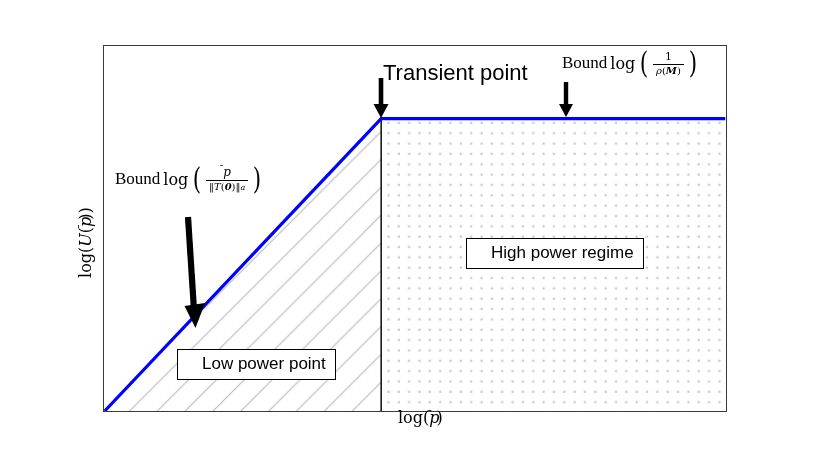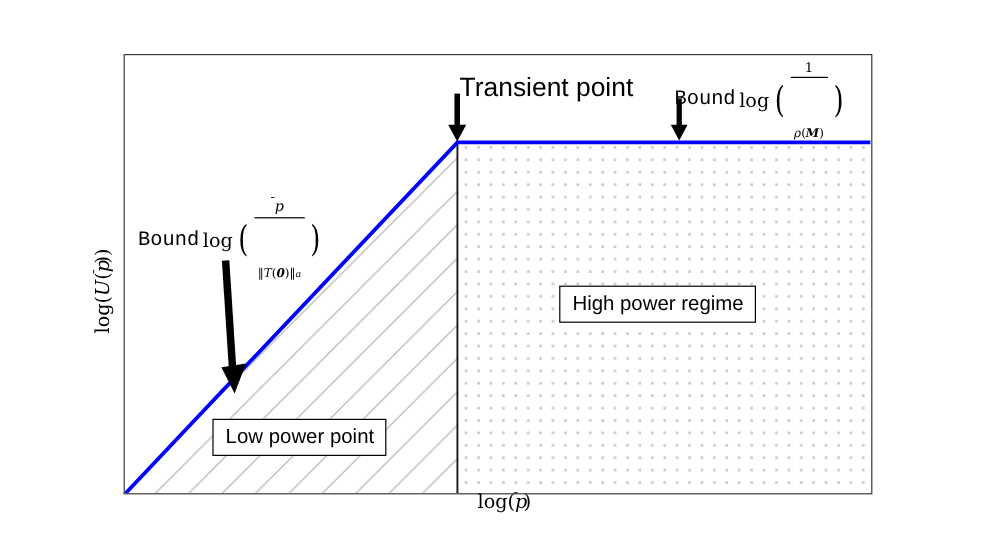--- a/index.html
+++ b/index.html
@@ -16,39 +16,39 @@
   .fill-layer{position:absolute;left:0;top:0;width:100%;height:100%;overflow:hidden;}
 
   
   .mathit{font-family:"DejaVu Serif",serif;font-style:italic;}
   .mathrm{font-family:"DejaVu Serif",serif;font-style:normal;}
   .mathbf{font-family:"DejaVu Serif",serif;font-style:italic;font-weight:bold;}
 
   .frac{display:inline-block;vertical-align:middle;text-align:center;
         font-family:"DejaVu Serif",serif;line-height:1.05;}
   .frac .num{display:block;padding:0 3px 1px 3px;border-bottom:1.1px solid #000;font-size:12px;}
-  .frac .den{display:block;padding:1px 3px 0 3px;font-size:10px;margin-top:41px;}
+  .frac .den{display:block;padding:1px 3px 0 3px;font-size:10px;}
 
   .paren{font-family:"DejaVu Serif",serif;font-size:30px;line-height:0;
          display:inline-block;vertical-align:middle;font-weight:300;
          transform:scaleX(0.72);}
 
   .boundlbl{position:absolute;white-space:nowrap;font-size:17px;
             display:flex;align-items:center;gap:3px;}
-  .boundlbl .word{font-family:Liberation Mono, monospace;font-size:17px;}
+  .boundlbl .word{font-family:Liberation Serif, serif;font-size:17px;}
   .boundlbl .logtok{font-family:"DejaVu Serif",serif;font-size:16px;}
 
   
   .plainlbl{position:absolute;white-space:nowrap;font-size:22px;
             font-family:"Liberation Sans",sans-serif;}
 
   
   .regimebox{position:absolute;background:#fff;border:1.4px solid #000;
              font-size:17px;font-family:"Liberation Sans",sans-serif;
-             padding:4px 9px 5px 10px;white-space:nowrap;line-height:1.15;}
+             padding:4px 9px 5px 24px;white-space:nowrap;line-height:1.15;}
 
   
   .axis-x{position:absolute;white-space:nowrap;font-family:"DejaVu Serif",serif;font-size:16px;}
   .axis-y{position:absolute;white-space:nowrap;font-family:"DejaVu Serif",serif;font-size:16px;
           transform-origin:50% 50%;transform:rotate(-90deg);}
 
   .ovl{position:absolute;left:0;top:0;}
 </style>
 </head>
 <body>

